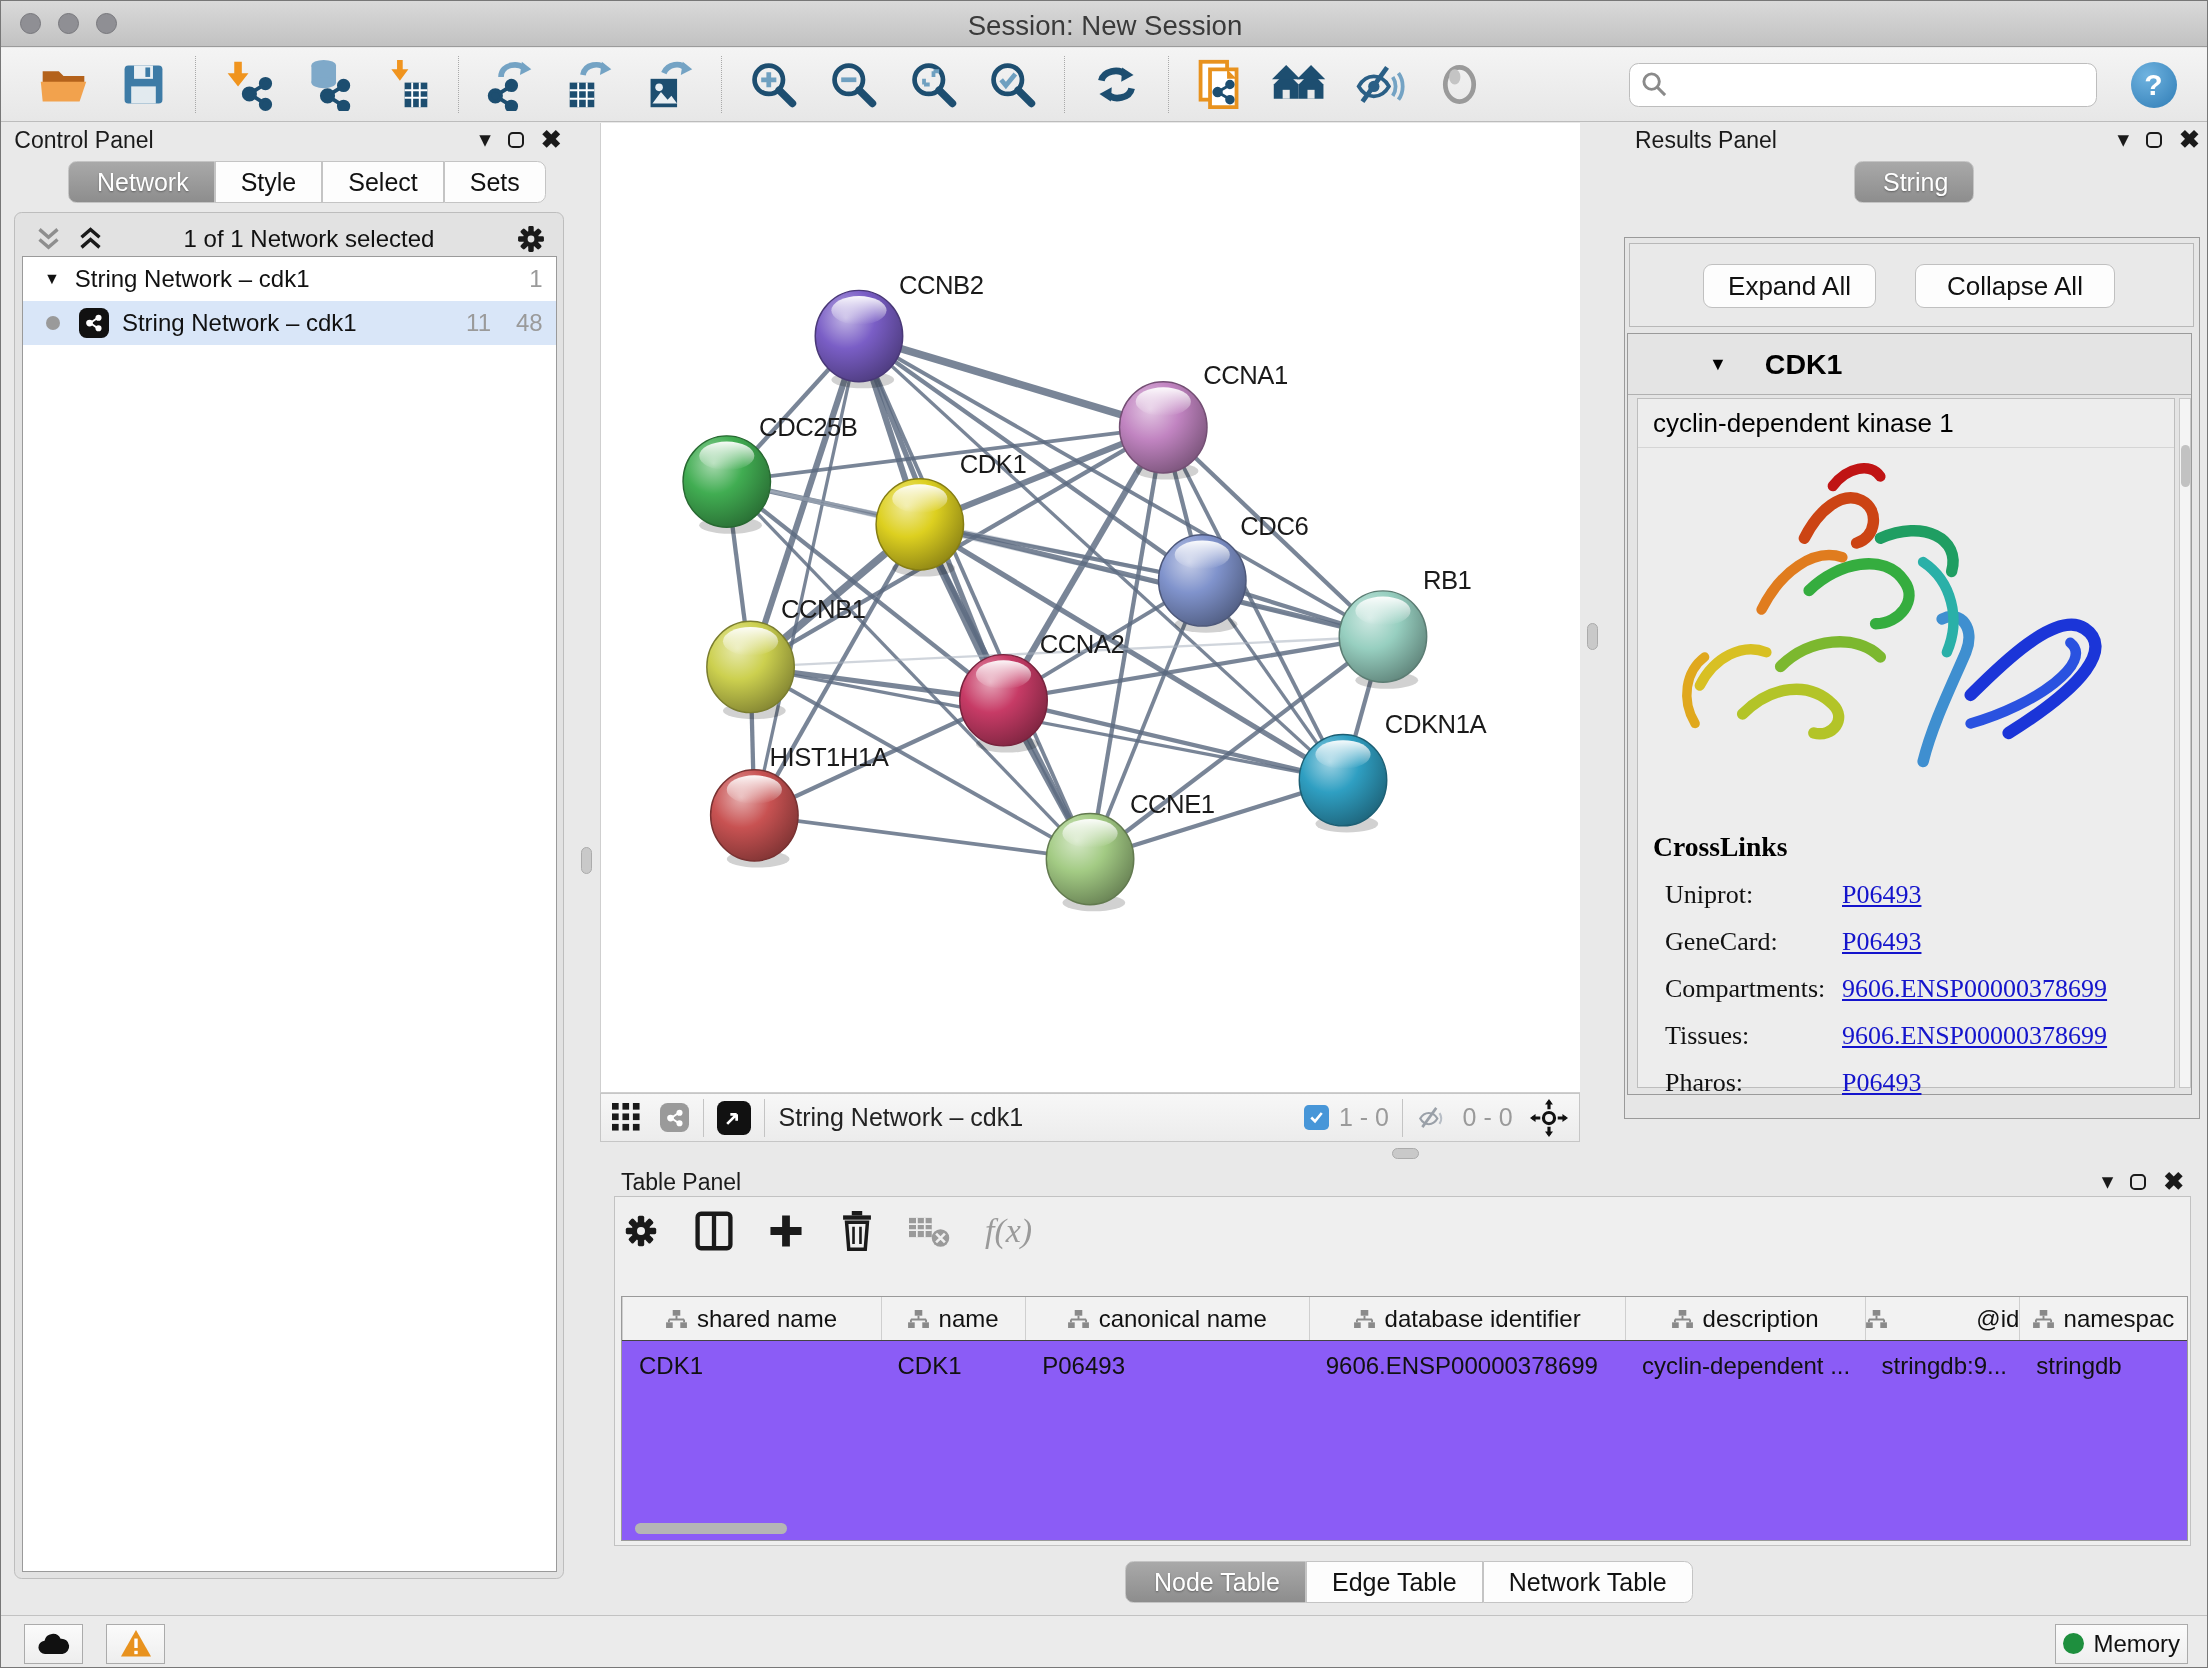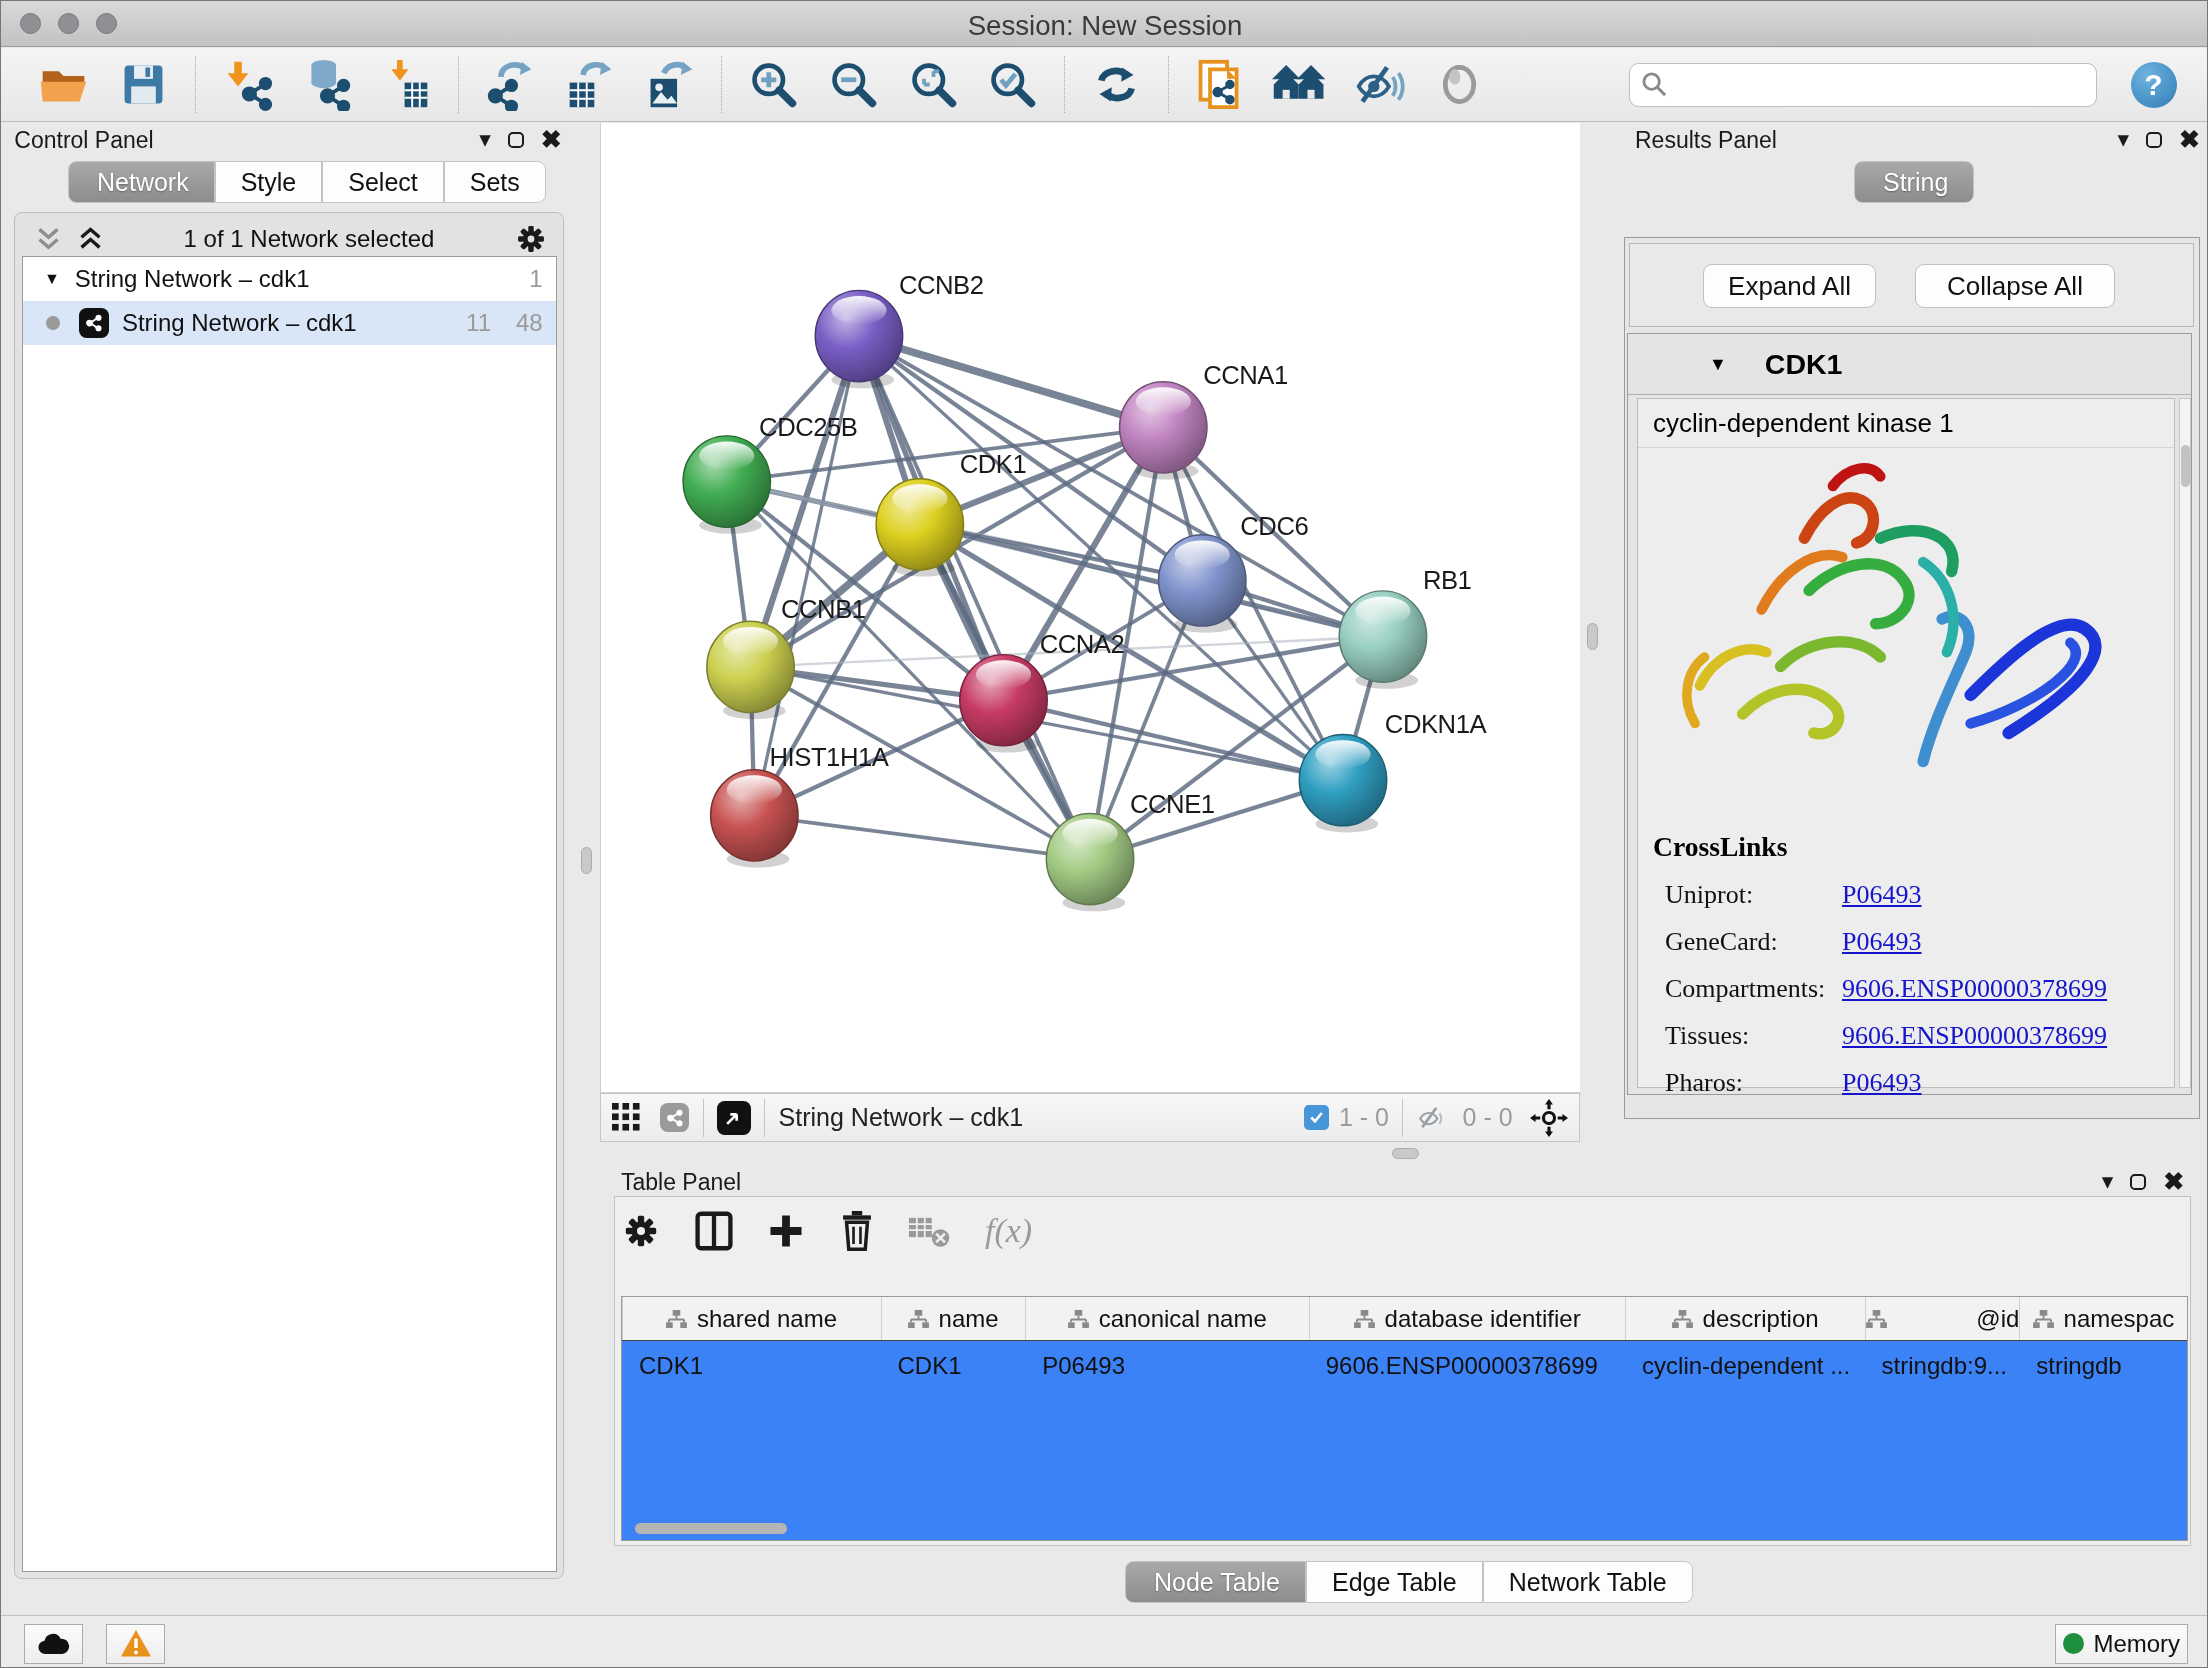--- a/index.html
+++ b/index.html
@@ -72,21 +72,21 @@
              background:#e4e4e4; border:1px solid #9a9a9a; }
   .cdk-sub { position:absolute; left:1636px; top:397px; width:538px; height:690px;
              background:#ededed; border:1px solid #bdbdbd; }
   .xl-row { display:flex; font-family:"Liberation Serif", serif; font-size:26px; color:#111; margin-top:17px; }
   .xl-label { width:204px; padding-left:27px; }
   .xl-link { color:#1414cc; text-decoration:underline; }
 
   
   .tbl-toolbar { position:absolute; left:620px; top:1210px; display:flex; align-items:center; gap:34px; }
   .tbl-box { position:absolute; left:620px; top:1295px; width:1567px; height:245px;
-             background:#3b82f6; border:1px solid #9a9a9a; overflow:hidden; }
+             background:#8b5cf6; border:1px solid #9a9a9a; overflow:hidden; }
   .tbl-header { display:flex; height:44px; background:#f2f2f2; border-bottom:1.9px solid #444; }
   .th { display:flex; align-items:center; justify-content:center; gap:9.5px; font-size:24px; color:#111;
         border-left:1px solid #cfcfcf; overflow:hidden; white-space:nowrap; }
   .tbl-row { display:flex; height:49px; }
   .td { font-size:24px; color:#111; display:flex; align-items:center; padding-left:17px;
         overflow:hidden; white-space:nowrap; }
   .hscroll { position:absolute; left:0; bottom:3.8px; width:100%; height:13.3px; }
   .hthumb { position:absolute; left:13.3px; width:152px; height:11.4px; background:#b5b5b5; border-radius:6.7px; }
   .bottom-tabs { position:absolute; top:1560px; left:1124px; display:flex; }
 

